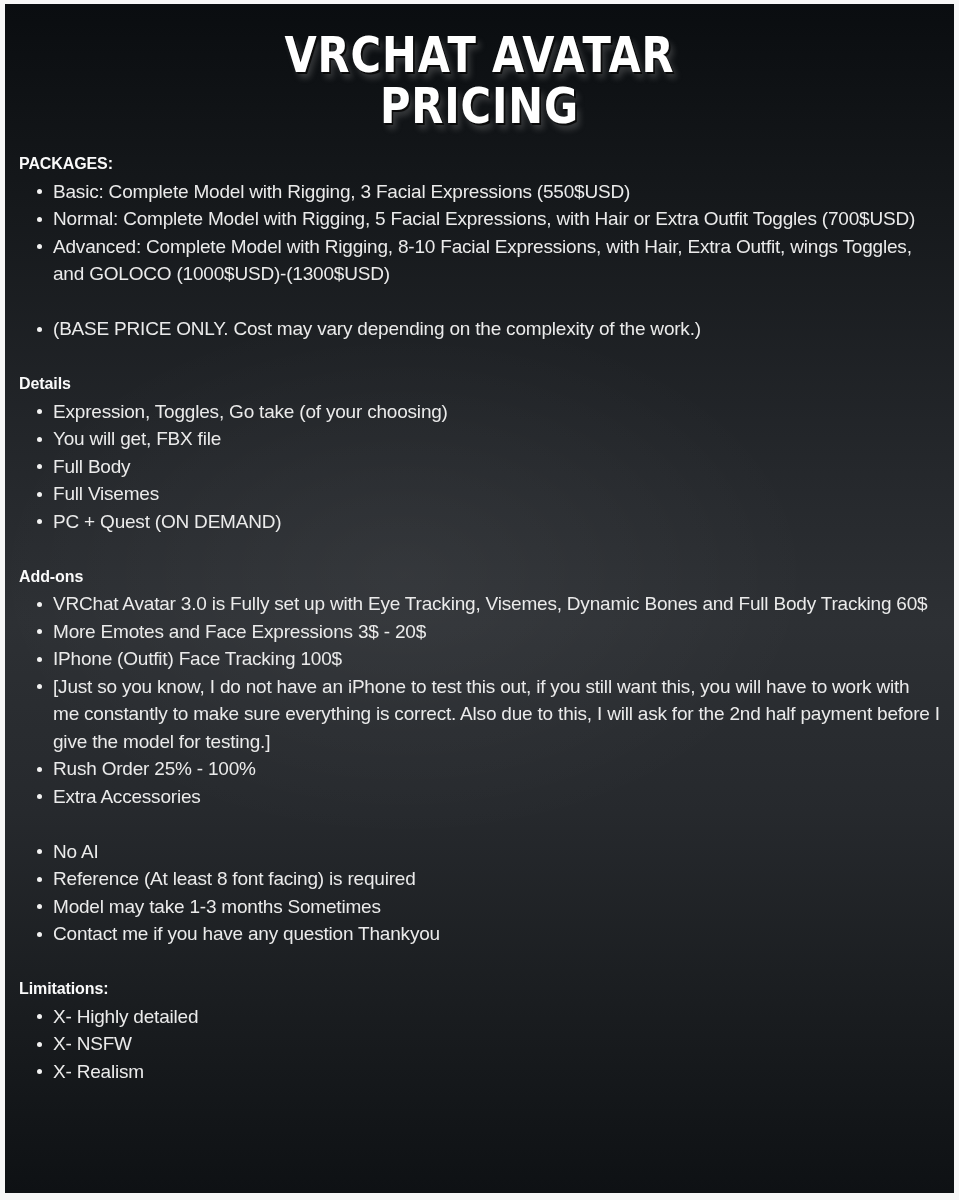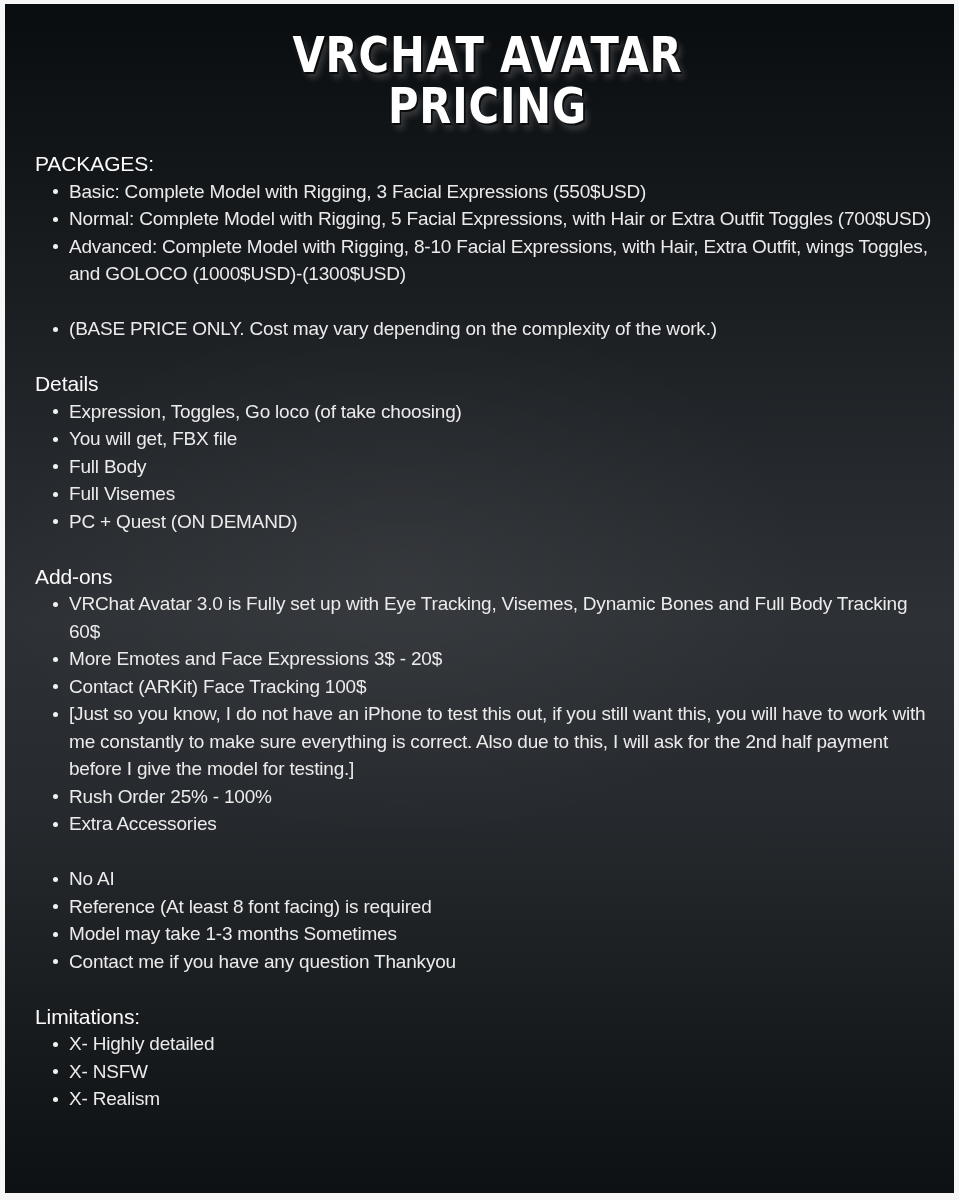--- a/index.html
+++ b/index.html
@@ -15,21 +15,21 @@
     width: 959px;
     height: 1200px;
     padding: 4px 5px 7px 5px;
     background: #f7f7f7;
   }
   .poster {
     box-sizing: border-box;
     width: 100%;
     height: 100%;
     overflow: hidden;
-    padding: 22px 14px 0 30px;
+    padding: 22px 14px 0 14px;
     background:
       radial-gradient(ellipse 62% 32% at 42% 48%, rgba(255,255,255,0.05), rgba(255,255,255,0) 70%),
       linear-gradient(180deg,
         #0a0d10 0%,
         #15181b 16%,
         #24272b 38%,
         #2d3034 52%,
         #26292d 68%,
         #1a1d20 84%,
         #0e1114 100%);
@@ -55,23 +55,23 @@
     margin-top: 18px;
     color: #ebebeb;
     font-size: 19px;
     line-height: 27.5px;
     letter-spacing: -0.2px;
   }
   .sec { margin: 27.5px 0 0 0; }
   .sec:first-child { margin-top: 0; }
   .sec-heading {
     margin: 0;
-    font-size: 21px;
+    font-size: 16px;
     line-height: 27.5px;
-    font-weight: normal;
+    font-weight: bold;
     color: #fafafa;
     letter-spacing: -0.1px;
   }
   ul.bullets {
     list-style: none;
     margin: 0;
     padding: 0;
   }
   ul.bullets.gap { margin-top: 27.5px; }
   li.bullet-item {
@@ -106,33 +106,33 @@
             <li class="bullet-item">Normal: Complete Model with Rigging, 5 Facial Expressions, with Hair or Extra Outfit Toggles (700$USD)</li>
             <li class="bullet-item">Advanced: Complete Model with Rigging, 8-10 Facial Expressions, with Hair, Extra Outfit, wings Toggles, and GOLOCO (1000$USD)-(1300$USD)</li>
           </ul>
           <ul class="bullets gap">
             <li class="bullet-item">(BASE PRICE ONLY. Cost may vary depending on the complexity of the work.)</li>
           </ul>
         </section>
         <section class="sec">
           <h2 class="sec-heading">Details</h2>
           <ul class="bullets">
-            <li class="bullet-item">Expression, Toggles, Go loco (of take choosing)</li>
+            <li class="bullet-item">Expression, Toggles, Go take (of your choosing)</li>
             <li class="bullet-item">You will get, FBX file</li>
             <li class="bullet-item">Full Body</li>
             <li class="bullet-item">Full Visemes</li>
             <li class="bullet-item">PC + Quest (ON DEMAND)</li>
           </ul>
         </section>
         <section class="sec">
           <h2 class="sec-heading">Add-ons</h2>
           <ul class="bullets">
             <li class="bullet-item">VRChat Avatar 3.0 is Fully set up with Eye Tracking, Visemes, Dynamic Bones and Full Body Tracking 60$</li>
             <li class="bullet-item">More Emotes and Face Expressions 3$ - 20$</li>
-            <li class="bullet-item">Contact (ARKit) Face Tracking 100$</li>
+            <li class="bullet-item">IPhone (Outfit) Face Tracking 100$</li>
             <li class="bullet-item">[Just so you know, I do not have an iPhone to test this out, if you still want this, you will have to work with me constantly to make sure everything is correct. Also due to this, I will ask for the 2nd half payment before I give the model for testing.]</li>
             <li class="bullet-item">Rush Order 25% - 100%</li>
             <li class="bullet-item">Extra Accessories</li>
           </ul>
         </section>
         <section class="sec">
           <ul class="bullets">
             <li class="bullet-item">No AI</li>
             <li class="bullet-item">Reference (At least 8 font facing) is required</li>
             <li class="bullet-item">Model may take 1-3 months Sometimes</li>

